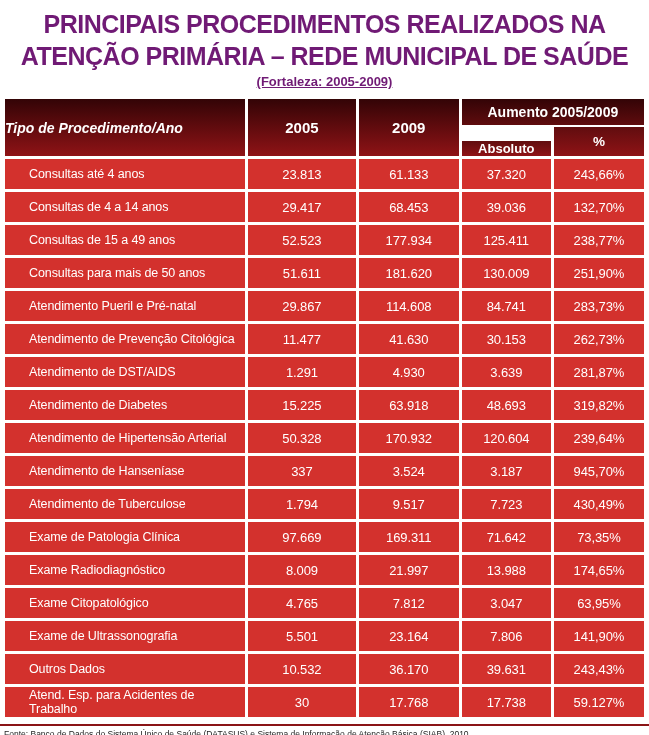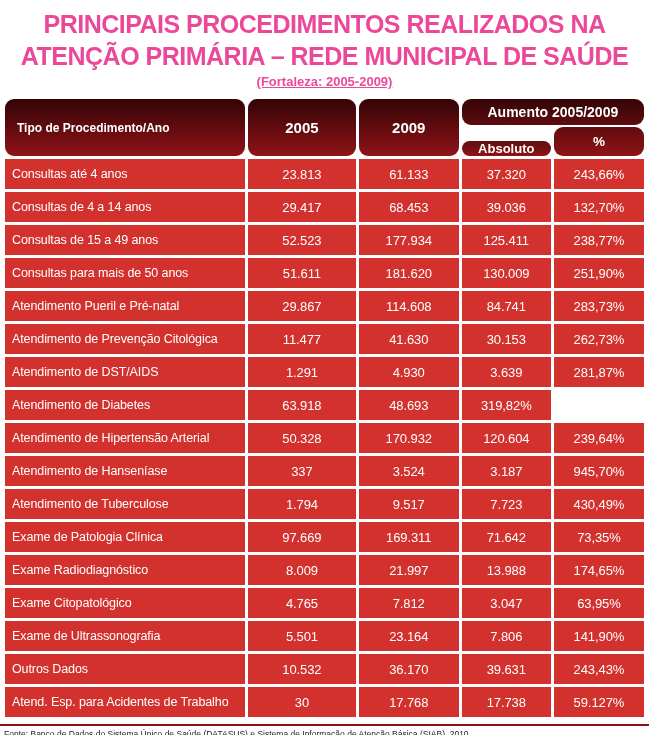--- a/index.html
+++ b/index.html
@@ -1,48 +1,48 @@
 <!DOCTYPE html>
 <html><head>
 <meta charset="utf-8">
 <style>
   * { box-sizing: border-box; margin: 0; padding: 0; }
   html, body { width: 649px; height: 735px; background: #ffffff; overflow: hidden;
     font-family: "Liberation Sans", sans-serif; }
 
-  .title-block { text-align: center; margin-top: 8px; color: #ec4899; }
+  .title-block { text-align: center; margin-top: 8px; color: #701a75; }
   .title-line { font-size: 25px; font-weight: bold; line-height: 32px; letter-spacing: -0.5px; }
   .subtitle { font-size: 13px; font-weight: bold; margin-top: 2px; text-decoration: underline; }
 
   .table-wrap { margin: 10px 5px 0 5px; }
 
   
   .thead { display: grid; height: 57px;
     grid-template-columns: 245fr 110fr 102fr 91fr 92fr;
     grid-template-rows: 1fr 1fr; column-gap: 3px; row-gap: 2px;
     background: #ffffff; color: #ffffff; font-weight: bold; }
   .th { display: flex; align-items: center; justify-content: center;
-    background: linear-gradient(180deg, #330406 0%, #8f1316 100%); border-radius: 9px; }
+    background: linear-gradient(180deg, #330406 0%, #8f1316 100%); }
   .th-span2 { grid-row: 1 / 3; }
-  .th-tipo { grid-column: 1; justify-content: flex-start; padding-left: 12px; font-size: 12px; }
+  .th-tipo { grid-column: 1; justify-content: flex-start; font-size: 14px; font-style: italic; }
   .th-2005 { grid-column: 2; font-size: 15px; }
   .th-2009 { grid-column: 3; font-size: 15px; }
   .th-aumento { grid-column: 4 / 6; grid-row: 1; font-size: 14px;
     background: linear-gradient(180deg, #330406 0%, #5f0c0e 100%); }
   .th-abs { grid-column: 4; grid-row: 2; font-size: 13px;
     background: linear-gradient(180deg, #610d0f 0%, #8f1316 100%); margin-top: 14px; }
   .th-pct { grid-column: 5; grid-row: 2; font-size: 13.5px;
     background: linear-gradient(180deg, #610d0f 0%, #8f1316 100%); }
 
   
   .tr { display: grid; grid-template-columns: 245fr 110fr 102fr 91fr 92fr;
     column-gap: 3px; margin-top: 3px; height: 30px; }
   .td { background: #d3312d; color: #ffffff; display: flex; align-items: center;
     font-size: 12.5px; letter-spacing: -0.1px; }
-  .td-label { justify-content: flex-start; padding-left: 7px; }
+  .td-label { justify-content: flex-start; padding-left: 24px; }
   .td-num { justify-content: center; font-size: 13px; }
 
   .footer-rule { height: 2px; background: #8a1416; margin-top: 7px; }
   .footer-text { font-size: 8.5px; color: #1d1d1d; margin: 3px 0 0 4px; letter-spacing: 0; }
 </style>
 </head>
 <body>
 
 <div class="title-block">
   <div class="title-line">PRINCIPAIS PROCEDIMENTOS REALIZADOS NA</div>
@@ -111,20 +111,21 @@
   <div class="tr">
     <div class="td td-label">Atendimento de DST/AIDS</div>
     <div class="td td-num">1.291</div>
     <div class="td td-num">4.930</div>
     <div class="td td-num">3.639</div>
     <div class="td td-num">281,87%</div>
   </div>
 
   <div class="tr">
     <div class="td td-label">Atendimento de Diabetes</div>
+    <div class="td td-num">15.225</div>
     <div class="td td-num">63.918</div>
     <div class="td td-num">48.693</div>
     <div class="td td-num">319,82%</div>
   </div>
 
   <div class="tr">
     <div class="td td-label">Atendimento de Hipertensão Arterial</div>
     <div class="td td-num">50.328</div>
     <div class="td td-num">170.932</div>
     <div class="td td-num">120.604</div>

